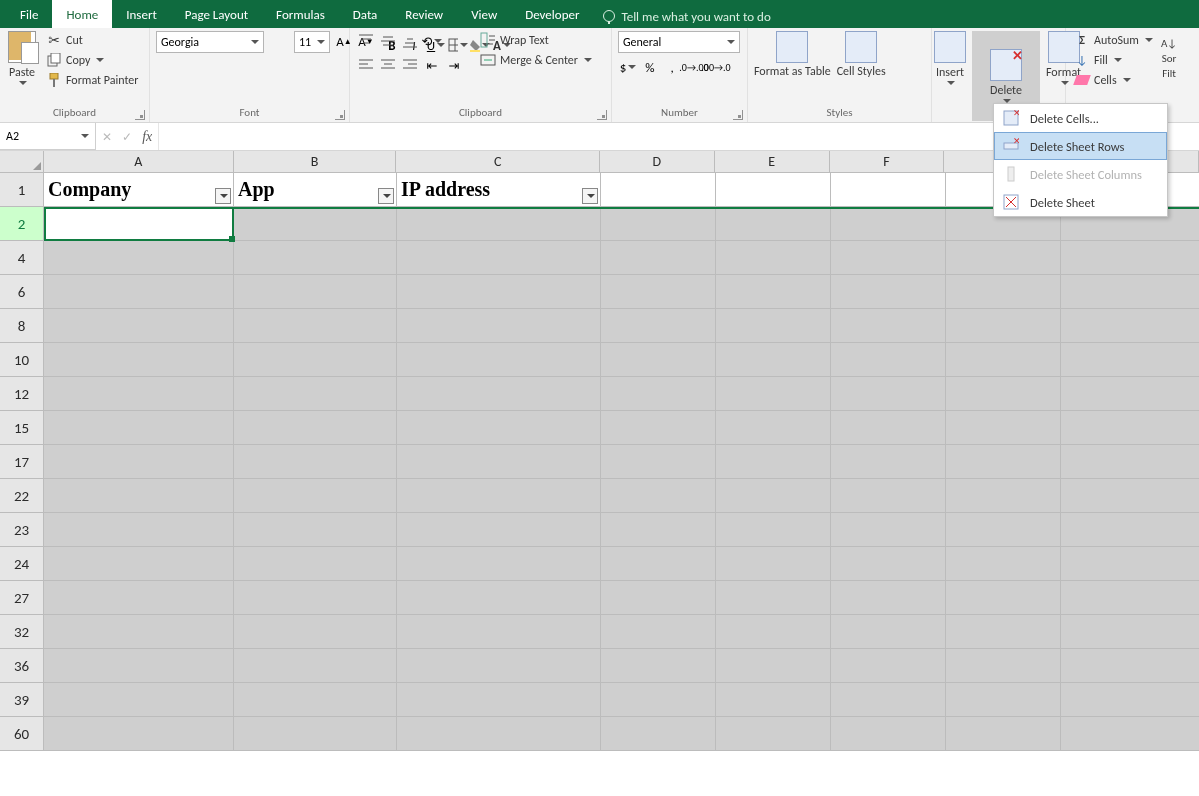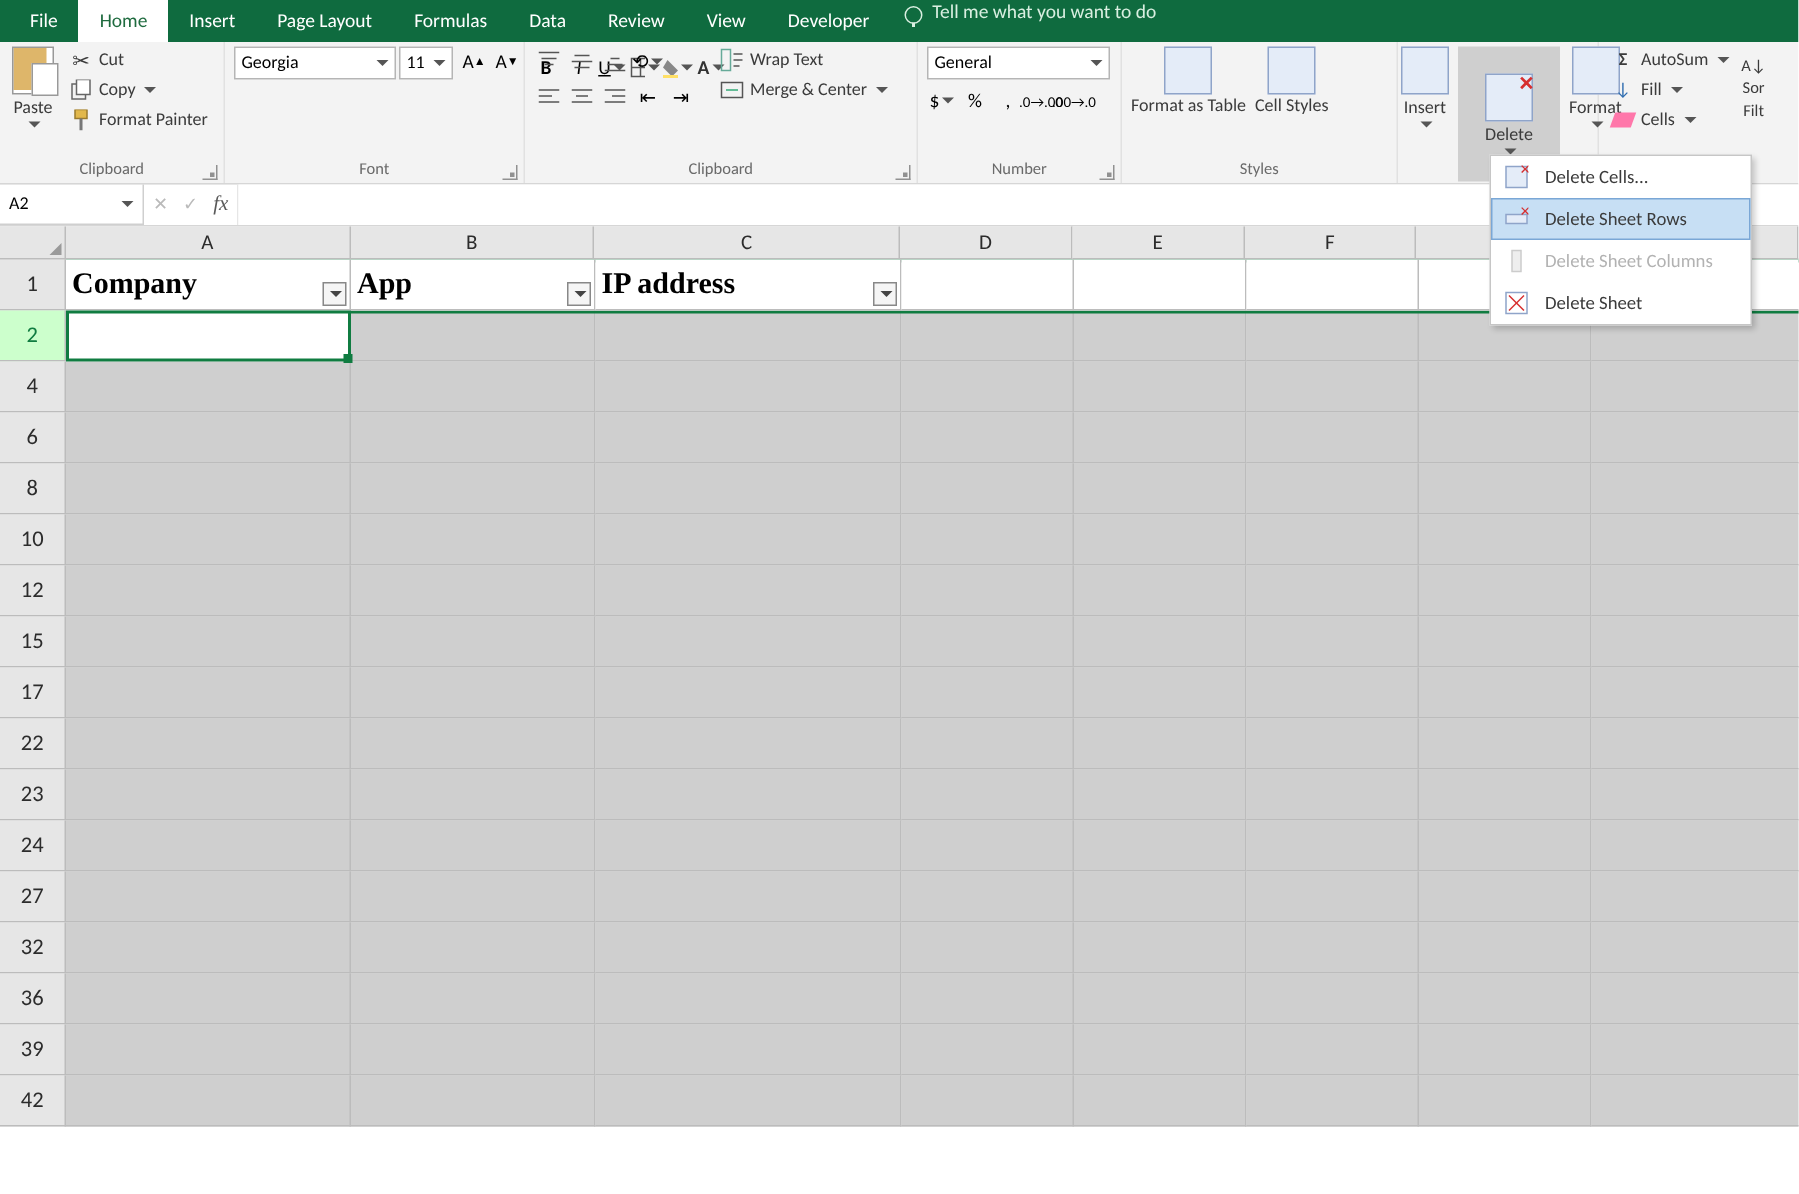--- a/index.html
+++ b/index.html
@@ -2,21 +2,21 @@
 <html><head>
 <meta charset="utf-8">
 <style>
 * { margin: 0; padding: 0; box-sizing: border-box; font-family: "Segoe UI", Calibri, Arial, sans-serif; }
 body { background: #fff; overflow: hidden; width: 1199px; height: 796px; position: relative; }
 
 
 .tabs-bar { height: 28px; background: #0f6b3f; display: flex; align-items: stretch; padding-left: 6px; color: #fff; font-size: 13px; }
 .tab { padding: 0 14px; display: flex; align-items: center; cursor: pointer; }
 .tab.active { background: #fff; color: #1f6b3f; }
-.tell-me { display: flex; align-items: flex-end; gap: 6px; padding: 16px 10px; color: #d9efe1; }
+.tell-me { display: flex; align-items: center; gap: 6px; padding: 16px 10px; color: #d9efe1; }
 .bulb-icon { width: 12px; height: 12px; border: 1px solid #d9efe1; border-radius: 50%; position: relative; }
 .bulb-icon::after { content: ""; position: absolute; left: 4px; bottom: -3px; width: 2px; height: 3px; background: #d9efe1; }
 
 
 .ribbon { height: 95px; background: #f3f3f3; border-bottom: 1px solid #d6d6d6; display: flex; }
 .ribbon-group { border-right: 1px solid #e1e1e1; display: flex; flex-direction: column; justify-content: space-between; padding: 3px 6px 1px; }
 .group-label { text-align: center; font-size: 11px; color: #6a6a6a; padding-bottom: 2px; position: relative; }
 .group-label .dialog-launch { position: absolute; right: -2px; bottom: 1px; width: 10px; height: 10px; border: 1px solid #919191; border-top: none; border-left: none; }
 .group-label .dialog-launch::after { content:""; position:absolute; right:1px; bottom:1px; width:3px; height:3px; background:#919191; }
 .group-body { display: flex; gap: 6px; flex: 1; }
@@ -25,21 +25,21 @@
 .btn-col .big-icon { width: 32px; height: 32px; display: flex; align-items: center; justify-content: center; }
 .caret-down { width: 0; height: 0; border-left: 4px solid transparent; border-right: 4px solid transparent; border-top: 4px solid #555; display: inline-block; margin-left: 2px; }
 
 .row-stack { display: flex; flex-direction: column; gap: 2px; font-size: 12px; color: #3b3b3b; }
 .row-item { display: flex; align-items: center; gap: 4px; cursor: pointer; padding: 1px 2px; }
 .small-icon { width: 16px; height: 16px; display: flex; align-items: center; justify-content: center; }
 
 .font-selects { display: flex; gap: 2px; }
 .font-name-select, .font-size-select { border: 1px solid #b5b5b5; background: #fff; font-size: 12px; height: 22px; display: flex; align-items: center; padding: 0 4px; }
 .font-name-select { width: 108px; justify-content: space-between; }
-.font-size-select { width: 36px; justify-content: space-between; }
+.font-size-select { width: 36px; justify-content: space-between; margin-left: 28px; }
 .grow-icons { display: flex; gap: 2px; margin-left: 2px; }
 .sq-btn { width: 20px; height: 20px; display: flex; align-items: center; justify-content: center; cursor: pointer; font-size: 13px; }
 .font-row2 { display: flex; gap: 2px; margin-top: 4px; }
 .align-col { display: flex; flex-direction: column; gap: 4px; }
 .align-row { display: flex; gap: 2px; }
 
 .num-format-select { border: 1px solid #b5b5b5; background: #fff; height: 22px; width: 122px; display: flex; align-items: center; justify-content: space-between; padding: 0 4px; font-size: 12px; }
 
 
 .namebox-bar { height: 28px; display: flex; align-items: stretch; border-bottom: 1px solid #d6d6d6; font-size: 12px; }
@@ -407,21 +407,21 @@
         <div class="row-head">12</div>
         <div class="row-head">15</div>
         <div class="row-head">17</div>
         <div class="row-head">22</div>
         <div class="row-head">23</div>
         <div class="row-head">24</div>
         <div class="row-head">27</div>
         <div class="row-head">32</div>
         <div class="row-head">36</div>
         <div class="row-head">39</div>
-        <div class="row-head">42</div>
+        <div class="row-head">60</div>
       </div>
     <div class="cells" id="cells">
       <div class="row1-border-top"></div>
       <div class="row1-border-bottom"></div>
       <div class="active-cell"></div>
     <div class="cell-row">
           <div class="cell r1" style="width: 190px;">Company<div class="filter-btn">
               <span class="caret-down"></span>
             </div></div>
           <div class="cell r1" style="width: 163px;">App<div class="filter-btn">

